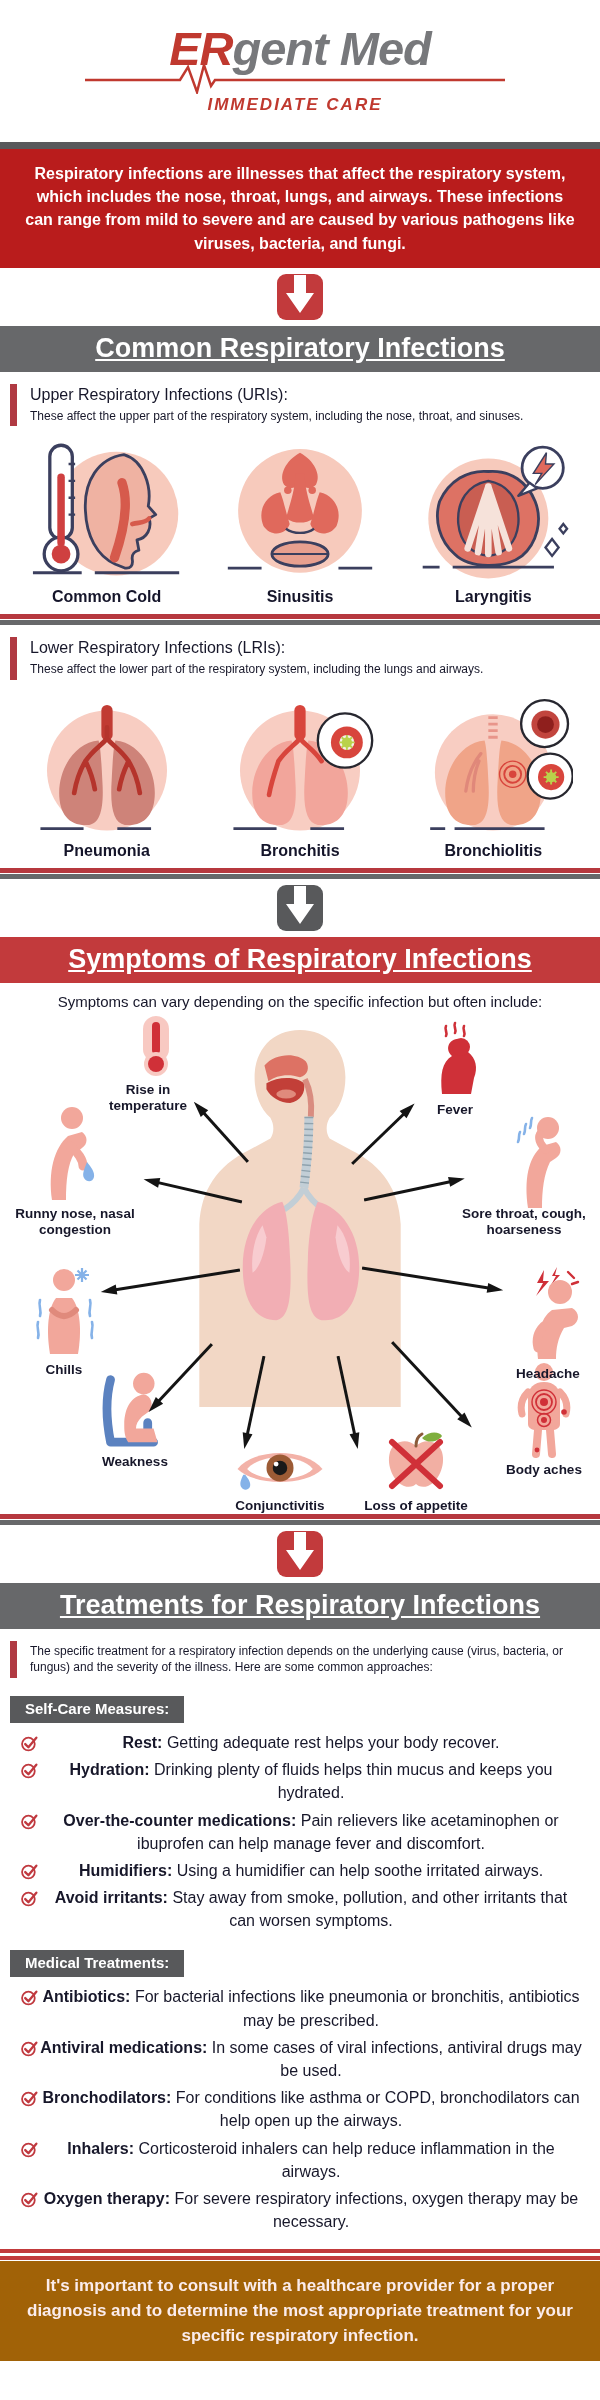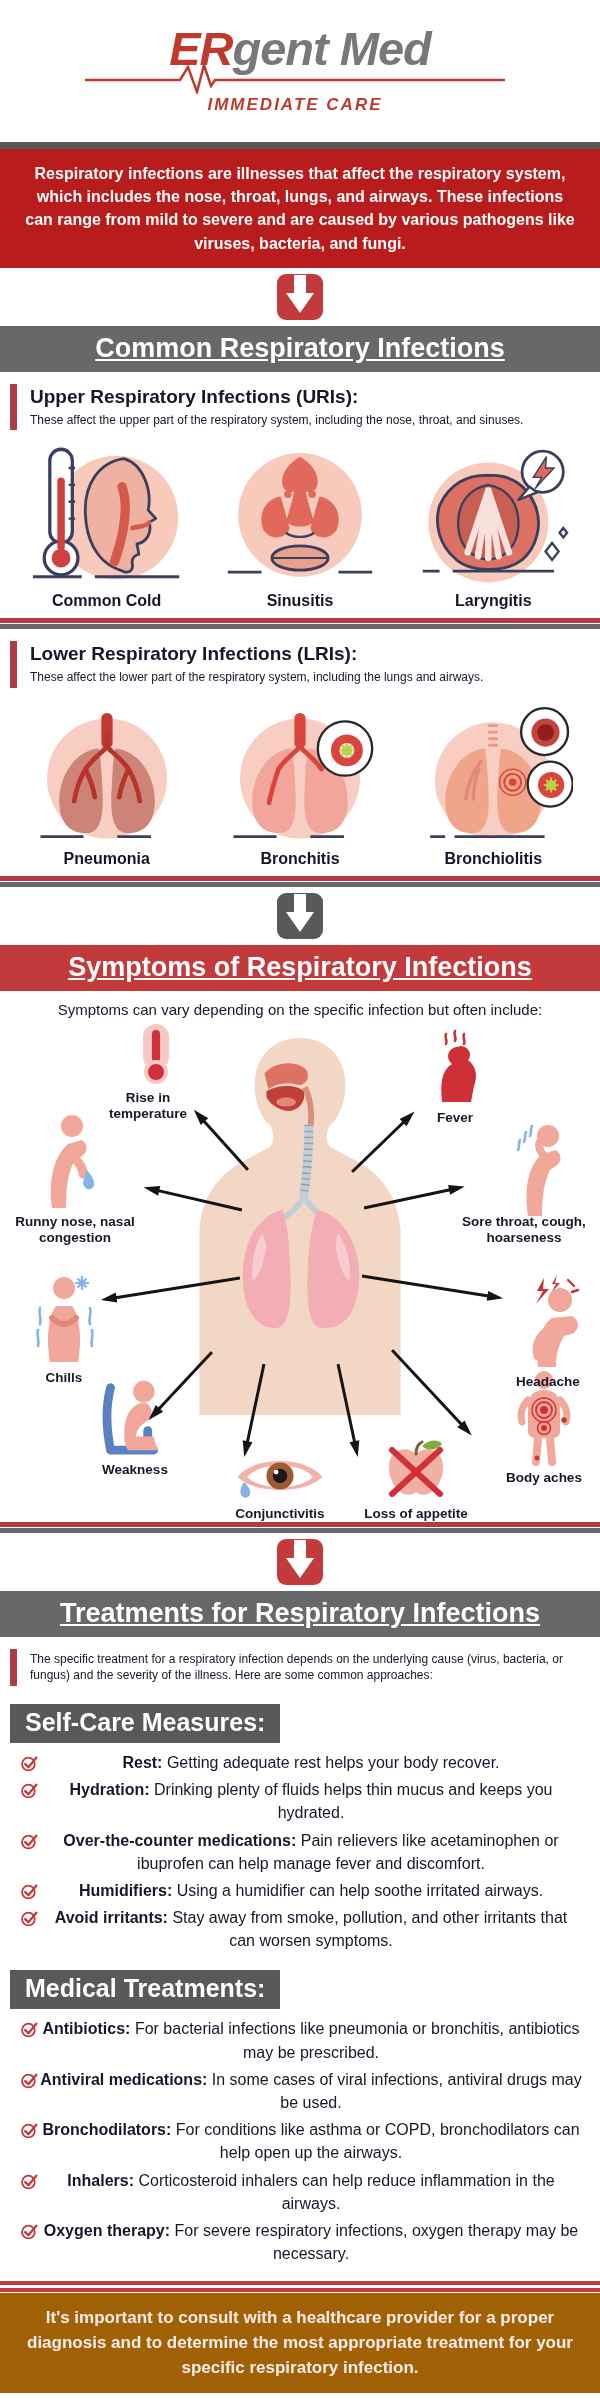--- a/index.html
+++ b/index.html
@@ -18,37 +18,37 @@
   .tagline{width:420px;text-align:center;color:#c0392f;font-style:italic;font-weight:700;font-size:17px;letter-spacing:2px;margin-top:1px;}
   .top-rule{height:7px;background:#58595b;margin-top:6px;}
   
   .banner{background:#b91c1c;color:#ffffff;text-align:center;font-size:16px;font-weight:600;line-height:1.45;padding:13px 24px;}
   .band{height:46px;display:flex;align-items:center;justify-content:center;color:#fff;font-weight:700;font-size:27px;text-decoration:underline;}
   .band.gray{background:#67686a;}
   .band.red{background:#c23a3c;}
   .arrow-wrap{display:flex;justify-content:center;margin:5px 0;}
   
   .lead{border-left:7px solid #b03a42;margin:12px 10px 6px 10px;padding:2px 6px 2px 13px;}
-  .lead h3{margin:0 0 4px 0;font-size:19px;font-weight:700;color:#17172a;}
+  .lead h3{margin:0 0 4px 0;font-size:16px;font-weight:400;color:#17172a;}
   .lead p{margin:0;font-size:12px;line-height:1.38;color:#17172a;}
   
   .figrow{display:flex;justify-content:space-between;padding:2px 10px 8px 10px;}
   .fig{flex:1;display:flex;flex-direction:column;align-items:center;}
   .fig .cap{font-size:16px;font-weight:600;margin-top:4px;color:#15152a;}
   .divider{height:11px;background:linear-gradient(#b6383e 0 5px,#ffffff 5px 6px,#67686a 6px 11px);}
   
   .subtitle{text-align:center;font-size:15px;font-weight:500;margin:10px 20px 4px 20px;color:#17172a;}
   .diagram{position:relative;height:500px;width:600px;}
   .diagram .abs{position:absolute;}
   .sym-label{position:absolute;font-size:13.5px;font-weight:600;color:#17172a;text-align:center;line-height:1.18;}
   .arr{position:absolute;transform-origin:0 50%;}
   .arr line{stroke:#141414;stroke-width:3;}
   .arr polygon{fill:#141414;}
   
-  .chip{display:inline-block;background:#58595b;color:#fff;font-weight:700;font-size:25px;padding:4px 15px 6px 15px;margin:12px 0 6px 10px;}
+  .chip{display:inline-block;background:#58595b;color:#fff;font-weight:700;font-size:15px;padding:4px 15px 6px 15px;margin:12px 0 6px 10px;}
   .li{display:flex;align-items:flex-start;padding:2px 18px 2px 20px;}
   .check{flex:0 0 20px;width:19px;height:18px;margin-top:3px;}
   .check circle{fill:none;stroke:#c0393f;stroke-width:1.7;}
   .check path{fill:none;stroke:#c0393f;stroke-width:2.2;stroke-linecap:round;stroke-linejoin:round;}
   .li-text{flex:1;margin:0;text-align:center;font-size:16px;line-height:1.45;color:#17172a;}
   .li-text b{font-weight:700;}
   
   .foot-stripes{height:12px;margin-top:14px;background:linear-gradient(#c23a3c 0 4px,#ffffff 4px 7px,#c23a3c 7px 11px,#ffffff 11px 12px);}
   .footer-box{background:#a16207;color:#fbecec;text-align:center;font-size:17px;font-weight:600;line-height:1.45;padding:13px 26px;}
 </style>

